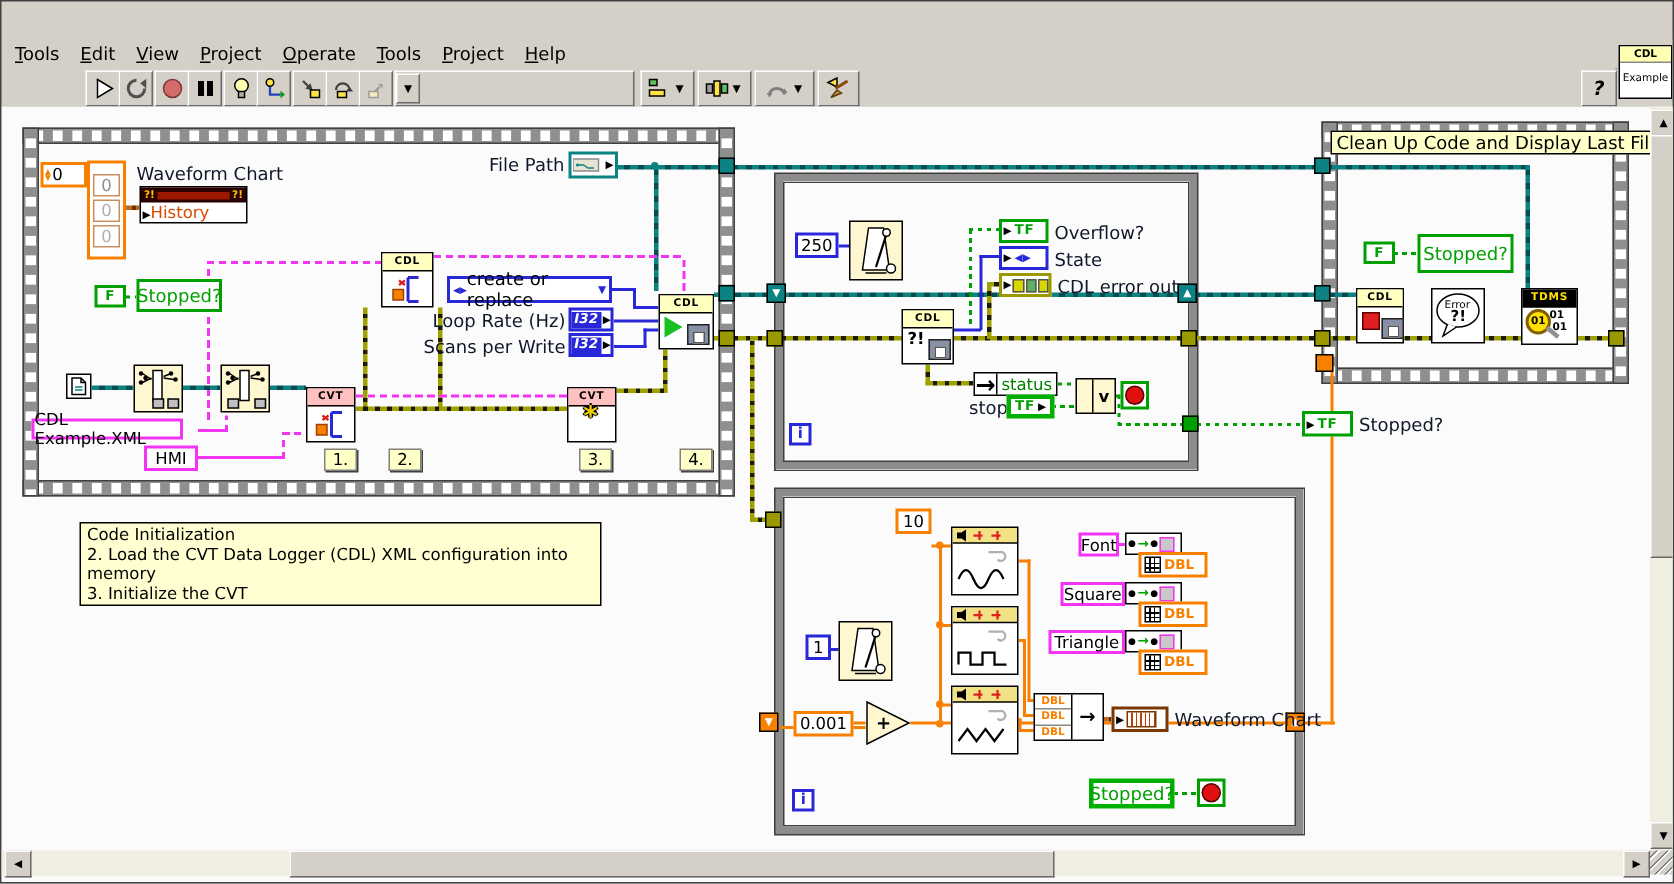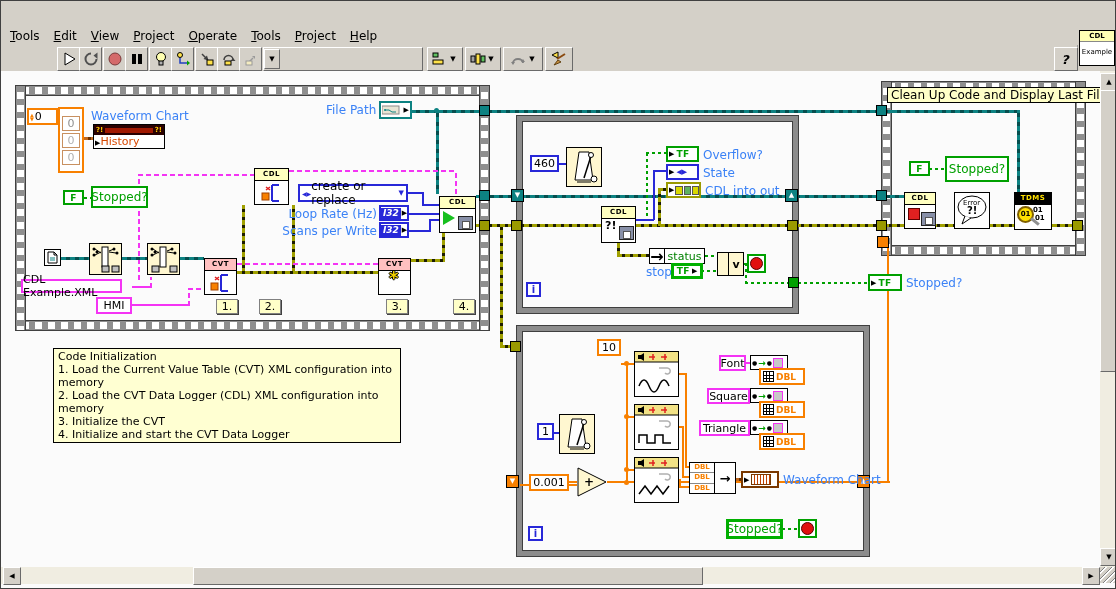--- a/index.html
+++ b/index.html
@@ -29,21 +29,21 @@
   .film{position:absolute;}
   .fs{position:absolute;background-color:#8f8f8f;border:1px solid #404040;box-sizing:border-box;}
   .ftop{left:0;right:0;top:0;height:11px;background-image:repeating-linear-gradient(90deg,rgba(0,0,0,0) 0 3px,#fff 3px 10px,rgba(0,0,0,0) 10px 13px);background-size:13px 7px;background-position:3px 1px;background-repeat:repeat-x;}
   .fbot{left:0;right:0;bottom:0;height:11px;background-image:repeating-linear-gradient(90deg,rgba(0,0,0,0) 0 3px,#fff 3px 10px,rgba(0,0,0,0) 10px 13px);background-size:13px 7px;background-position:3px 1px;background-repeat:repeat-x;}
   .flft{top:0;bottom:0;left:0;width:11px;background-image:repeating-linear-gradient(0deg,rgba(0,0,0,0) 0 3px,#fff 3px 10px,rgba(0,0,0,0) 10px 13px);background-size:7px 13px;background-position:1px 3px;background-repeat:repeat-y;}
   .frgt{top:0;bottom:0;right:0;width:11px;background-image:repeating-linear-gradient(0deg,rgba(0,0,0,0) 0 3px,#fff 3px 10px,rgba(0,0,0,0) 10px 13px);background-size:7px 13px;background-position:1px 3px;background-repeat:repeat-y;}
   .wloop{position:absolute;border:5px solid #8c8c8c;box-shadow:0 0 0 1px #3f3f3f,inset 0 0 0 1px #3f3f3f;}
   .ylab{position:absolute;background:#ffffc8;border:1px solid #000;font-size:12px;line-height:14px;padding:0 3px;white-space:nowrap;}
   .flab{position:absolute;background:#ffffc8;border:1px solid #808080;box-shadow:1px 1px 0 #404040;font-size:11px;line-height:13px;text-align:center;}
   .note{position:absolute;background:#ffffd2;border:1px solid #000;font-size:11px;line-height:13px;padding:1px 4px;}
-  .lbl{position:absolute;font-size:12px;color:#3b82f6;white-space:nowrap;}
+  .lbl{position:absolute;font-size:12px;color:#0f172a;white-space:nowrap;}
   
   .wire{position:absolute;}
   .teal-h{height:3px;background:repeating-linear-gradient(90deg,#0d8282 0 5px,#064e4e 5px 9px);}
   .teal-v{width:3px;background:repeating-linear-gradient(0deg,#0d8282 0 5px,#064e4e 5px 9px);}
   .err-h{height:3px;background:repeating-linear-gradient(90deg,#a0a000 0 5px,#1c1c00 5px 8px);}
   .err-v{width:3px;background:repeating-linear-gradient(0deg,#a0a000 0 5px,#1c1c00 5px 8px);}
   .pnk-h{height:2px;background:repeating-linear-gradient(90deg,#f434f4 0 5px,rgba(0,0,0,0) 5px 8px);}
   .pnk-v{width:2px;background:repeating-linear-gradient(0deg,#f434f4 0 5px,rgba(0,0,0,0) 5px 8px);}
   .pnks-h{height:2px;background:#f434f4;}
   .grn-h{height:2px;background:repeating-linear-gradient(90deg,#00a000 0 3px,rgba(0,0,0,0) 3px 6px);}
@@ -453,21 +453,21 @@
     <div class="lbl" style="left:325px;top:32px">File Path</div>
     <div class="const" style="left:378px;top:30px;width:33px;height:18px;border:2px solid #0d8282;justify-content:space-between;padding:0 1px">
       <svg width="18" height="10">
           <rect x="0" y="1" width="17" height="8" fill="#e8e4d4" stroke="#8a8a8a"></rect>
           <path d="M3 5h4l3 2h4" stroke="#0d8282" fill="none"></path>
           <circle cx="3" cy="5" r="1" fill="#0d8282"></circle>
         </svg>
       <span class="arrow">▶</span>
     </div>
 
-    <div class="const b-blu" style="left:529px;top:84px;width:29px;height:17px">460</div>
+    <div class="const b-blu" style="left:529px;top:84px;width:29px;height:17px">250</div>
     <div class="vi" style="left:565px;top:76px;width:36px;height:40px;background:#fff7d0">
       <svg width="34" height="38">
           <polygon points="12,4 22,4 26,32 8,32" fill="#fff" stroke="#000"></polygon>
           <path d="M17 30L24 8" stroke="#000" stroke-width="1.5"></path>
           <circle cx="24" cy="7" r="2.5" fill="#fff" stroke="#000"></circle>
           <path d="M10 34h14" stroke="#000"></path>
           <circle cx="27" cy="31" r="3" fill="#fff" stroke="#000"></circle>
         </svg>
     </div>
     <div class="vi" style="left:600px;top:135px;width:35px;height:37px">
@@ -484,21 +484,21 @@
         <span class="arrow">▶</span>
         <span style="color:#2828d8;font-size:7px;font-weight:bold">◀▶</span>
       </div>
     <div class="lbl" style="left:702px;top:95px">State</div>
     <div class="const b-err" style="left:665px;top:111px;width:35px;height:16px;gap:1px;justify-content:flex-start;padding-left:1px">
         <span class="arrow">▶</span>
         <span style="width:6px;height:7px;background:#d8d800;border:1px solid #555"></span>
         <span style="width:6px;height:7px;background:#60b060;border:1px solid #555"></span>
         <span style="width:6px;height:7px;background:#d8d800;border:1px solid #555"></span>
       </div>
-    <div class="lbl" style="left:704px;top:113px">CDL into out</div>
+    <div class="lbl" style="left:704px;top:113px">CDL error out</div>
     <div class="vi" style="left:648px;top:177px;width:56px;height:16px;display:flex">
       <span style="width:14px;border-right:1px solid #000;display:flex;align-items:center;justify-content:center;font-weight:bold">→</span>
       <span style="flex:1;display:flex;align-items:center;justify-content:center;color:#008000;font-size:11px">status</span>
     </div>
     <div class="lbl" style="left:645px;top:194px">stop</div>
     <div class="const b-grn3" style="left:670px;top:192px;width:32px;height:16px;gap:2px">
         <span class="tftx">TF</span>
         <span class="arrow">▶</span>
       </div>
     <div class="vi" style="left:716px;top:181px;width:27px;height:24px;background:#fff7d0;display:flex">
@@ -640,24 +640,22 @@
     <div class="vi" style="left:1013px;top:121px;width:38px;height:38px">
       <div class="vihd bk">TDMS</div>
       <div class="abs" style="left:18px;top:13px;font-size:7px;font-weight:bold">01</div>
       <div class="abs" style="left:20px;top:21px;font-size:7px;font-weight:bold">01</div>
       <div class="abs" style="left:2px;top:13px;width:17px;height:17px;border-radius:50%;background:#ffe000;border:2px solid #806000;box-sizing:border-box;font-size:7px;font-weight:bold;text-align:center;line-height:13px">01</div>
       <div class="abs" style="left:15px;top:27px;width:10px;height:3px;background:#909090;transform:rotate(40deg)"></div>
     </div>
 
     <div class="note" style="left:52px;top:277px;width:338px">
       <div>Code Initialization</div>
-      <div>1. Load the Current Value Table (CVT) XML configuration into memory</div>
       <div>2. Load the CVT Data Logger (CDL) XML configuration into memory</div>
       <div>3. Initialize the CVT</div>
-      <div>4. Initialize and start the CVT Data Logger</div>
     </div>
 
     <div class="sb" style="left:1099px;top:0;width:16px;height:496px"></div>
     <div class="sbtn" style="left:1099px;top:2px">▲</div>
     <div class="sthumb" style="left:1099px;top:19px;width:16px;height:280px"></div>
     <div class="sbtn" style="left:1099px;top:477px">▼</div>
     <div class="sb" style="left:0;top:496px;width:1099px;height:17px"></div>
     <div class="sbtn" style="left:2px;top:496px">◀</div>
     <div class="sthumb" style="left:192px;top:496px;width:508px;height:16px"></div>
     <div class="sbtn" style="left:1081px;top:496px">▶</div>

